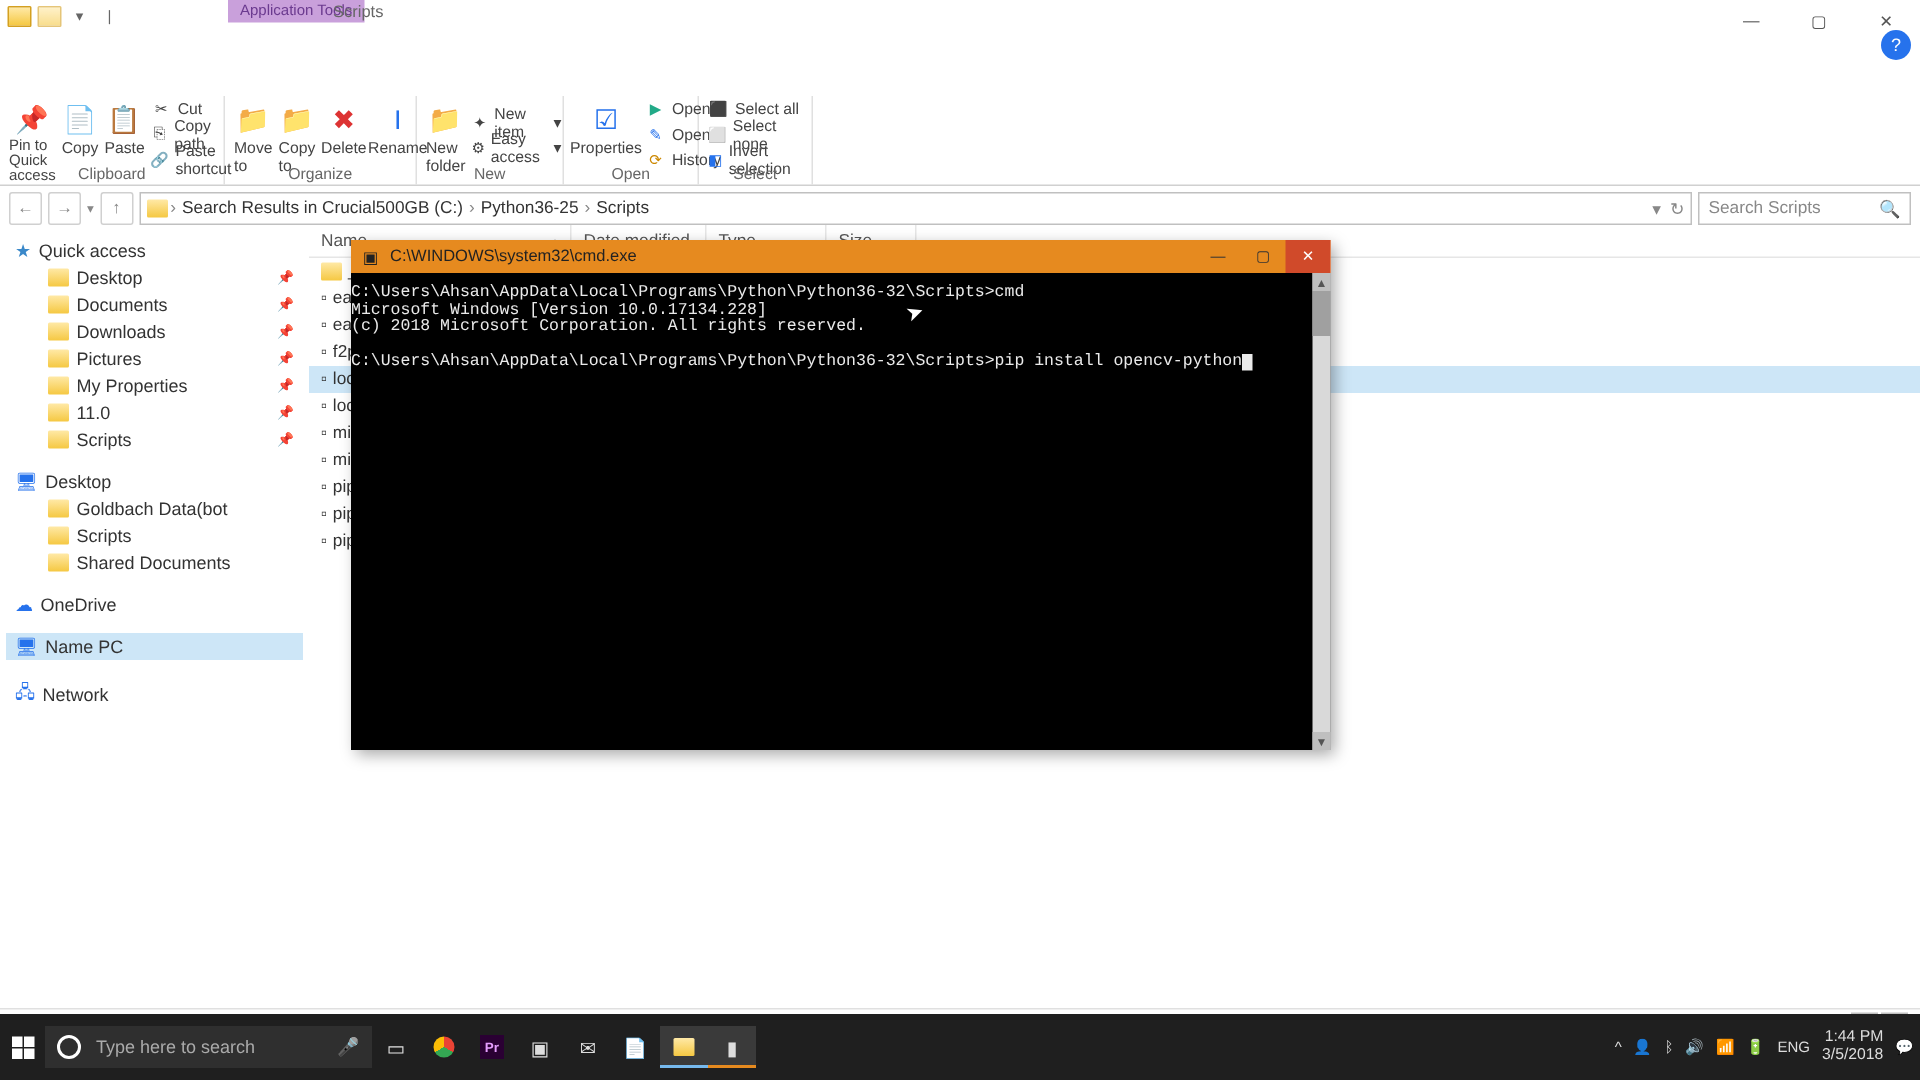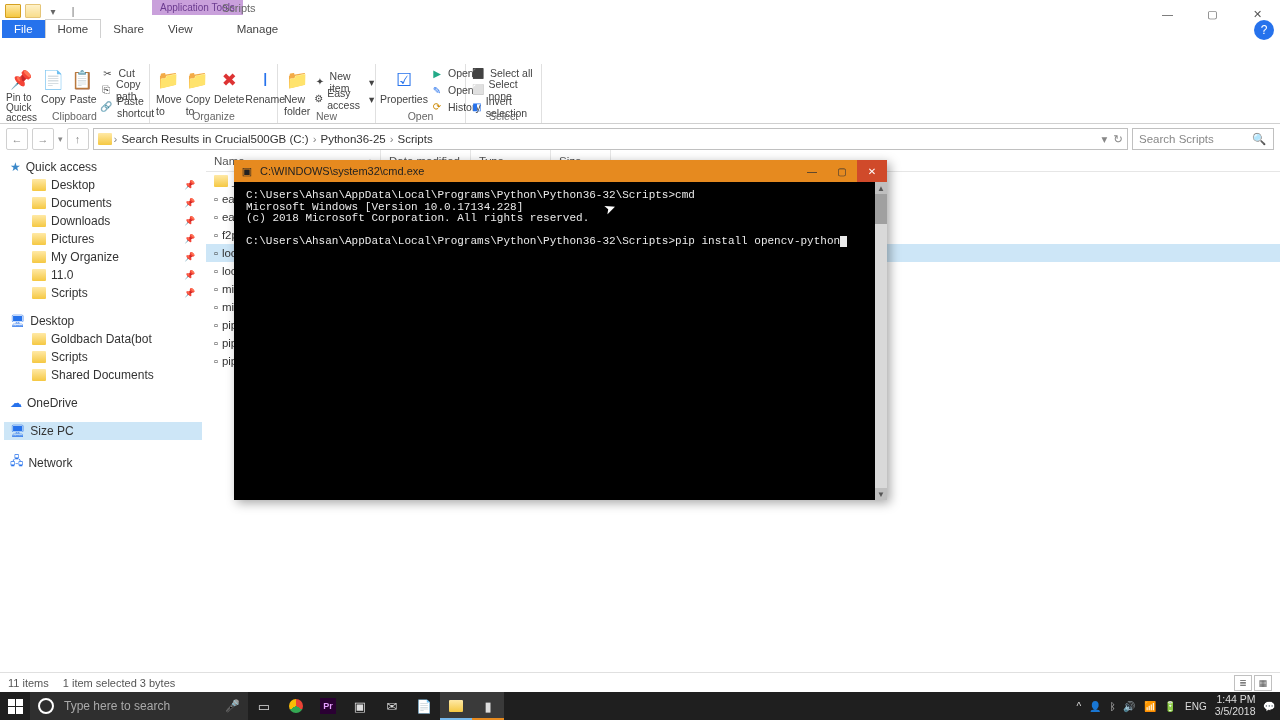--- a/index.html
+++ b/index.html
@@ -61,21 +61,21 @@
 .col-date { width:90px; }
 .col-type { width:80px; }
 .col-size { width:60px; }
 
 
 .statusbar { position:absolute; bottom:28px; left:0; right:0; height:20px; border-top:1px solid #e0e0e0; display:flex; align-items:center; padding:0 8px; font-size:11px; color:#555; gap:14px; }
 .view-toggle { margin-left:auto; display:flex; gap:2px; }
 .vt { width:18px; height:16px; border:1px solid #c0c0c0; display:flex; align-items:center; justify-content:center; font-size:9px; }
 
 
-.taskbar { position:absolute; bottom:0; left:0; right:0; height:28px; background:#1f1f1f; display:flex; align-items:center; }
+.taskbar { position:absolute; bottom:0; left:0; right:0; height:44px; background:#1f1f1f; display:flex; align-items:center; }
 .start { width:30px; height:28px; display:flex; align-items:center; justify-content:center; }
 .winlogo { width:15px; height:15px; display:grid; grid-template:1fr 1fr/1fr 1fr; gap:1px; }
 .winlogo span { background:#fff; }
 .searchbar { background:#2f2f2f; height:28px; width:218px; display:flex; align-items:center; color:#aaa; font-size:12px; gap:10px; padding-left:8px; }
 .searchbar .circ { width:16px; height:16px; border:2px solid #fff; border-radius:50%; }
 .mic { margin-left:auto; margin-right:8px; color:#888; }
 .task-icons { display:flex; height:28px; }
 .ticon { width:32px; height:28px; display:flex; align-items:center; justify-content:center; color:#ddd; font-size:13px; position:relative; }
 .ticon.active { background:#3a3a3a; box-shadow:inset 0 -2px 0 #76b9ed; }
 .tray { margin-left:auto; display:flex; align-items:center; height:28px; color:#ddd; gap:8px; padding-right:4px; font-size:10px; }
@@ -86,21 +86,21 @@
 .cmd-title { height:22px; background:#e68a1f; display:flex; align-items:center; font-size:11px; color:#222; }
 .cmd-ico { width:18px; height:18px; margin:0 4px; display:flex; align-items:center; justify-content:center; font-size:11px; }
 .cmd-title .win-controls2 { margin-left:auto; display:flex; }
 .cmd-wbtn { width:30px; height:22px; display:flex; align-items:center; justify-content:center; color:#333; font-size:10px; }
 .cmd-wbtn.close { background:#d04a2a; color:#fff; }
 .cmd-body { flex:1; background:#000; position:relative; }
 .cmd-scroll { position:absolute; right:0; top:0; bottom:0; width:12px; background:#d9d9d9; display:flex; flex-direction:column; }
 .cmd-scroll .sbtn { height:12px; background:#bfbfbf; display:flex; align-items:center; justify-content:center; font-size:8px; color:#555; }
 .cmd-scroll .thumb { height:30px; background:#a0a0a0; }
 .cmd-scroll .track { flex:1; }
-.cmd-text { font-family:"Consolas","Courier New",monospace; font-size:11px; color:#eaeaea; white-space:pre; padding:8px 4px 4px 12px; line-height:1.05; }
+.cmd-text { font-family:"Consolas","Courier New",monospace; font-size:11px; color:#eaeaea; white-space:pre; padding:8px 4px 4px 0; line-height:1.05; }
 .cursor { display:inline-block; width:7px; height:11px; background:#eaeaea; vertical-align:text-bottom; animation:blink 1s steps(1) infinite; }
 @keyframes blink { 50%{opacity:0;} }
 .mouse-pointer { position:absolute; left:604px; top:200px; font-size:14px; color:#fff; transform:rotate(-20deg); pointer-events:none; }
 </style>
 </head>
 <body>
 
 <div class="titlebar">
   <div class="qat">
     <span class="qat-icon">
@@ -113,27 +113,20 @@
     <span class="qat-icon">|</span>
   </div>
   <div class="tools-context">Application Tools</div>
   <div class="context-label">Scripts</div>
   <div class="win-controls">
     <div class="win-btn">—</div>
     <div class="win-btn">▢</div>
     <div class="win-btn win-close">✕</div>
   </div>
   <div class="help-btn">?</div>
-  <div class="tabstrip">
-    <div class="tab file">File</div>
-    <div class="tab active">Home</div>
-    <div class="tab">Share</div>
-    <div class="tab">View</div>
-    <div class="tab" style="margin-left:20px">Manage</div>
-  </div>
 </div>
 
 <div class="ribbon">
   <div class="rgroup" style="width:150px">
     <div class="rgroup-body">
       <div class="big-btn">
           <span class="ico">📌</span>
           <span style="font-size:10px;line-height:1">Pin to Quick access</span>
         </div>
       <div class="big-btn" style="width:34px">
@@ -283,21 +276,21 @@
             <span>Downloads</span>
             <span class="pin">📌</span>
           </div>
           <div class="side-item">
             <span class="folder-mini"></span>
             <span>Pictures</span>
             <span class="pin">📌</span>
           </div>
           <div class="side-item">
             <span class="folder-mini"></span>
-            <span>My Organize</span>
+            <span>My Properties</span>
             <span class="pin">📌</span>
           </div>
           <div class="side-item">
             <span class="folder-mini"></span>
             <span>11.0</span>
             <span class="pin">📌</span>
           </div>
           <div class="side-item">
             <span class="folder-mini"></span>
             <span>Scripts</span>
@@ -325,21 +318,21 @@
       </div>
     <div class="side-group">
       <div class="side-head">
           <span style="color:#2672ec">☁</span>
           <span>OneDrive</span>
         </div>
     </div>
     <div class="side-group">
       <div class="side-head sel" style="background:#cde6f7">
           <span style="color:#2672ec">🖥</span>
-          <span>Size PC</span>
+          <span>Name PC</span>
         </div>
     </div>
     <div class="side-group">
       <div class="side-head">
           <span style="color:#2672ec">🖧</span>
           <span>Network</span>
         </div>
     </div>
   </div>
   <div class="filelist">

